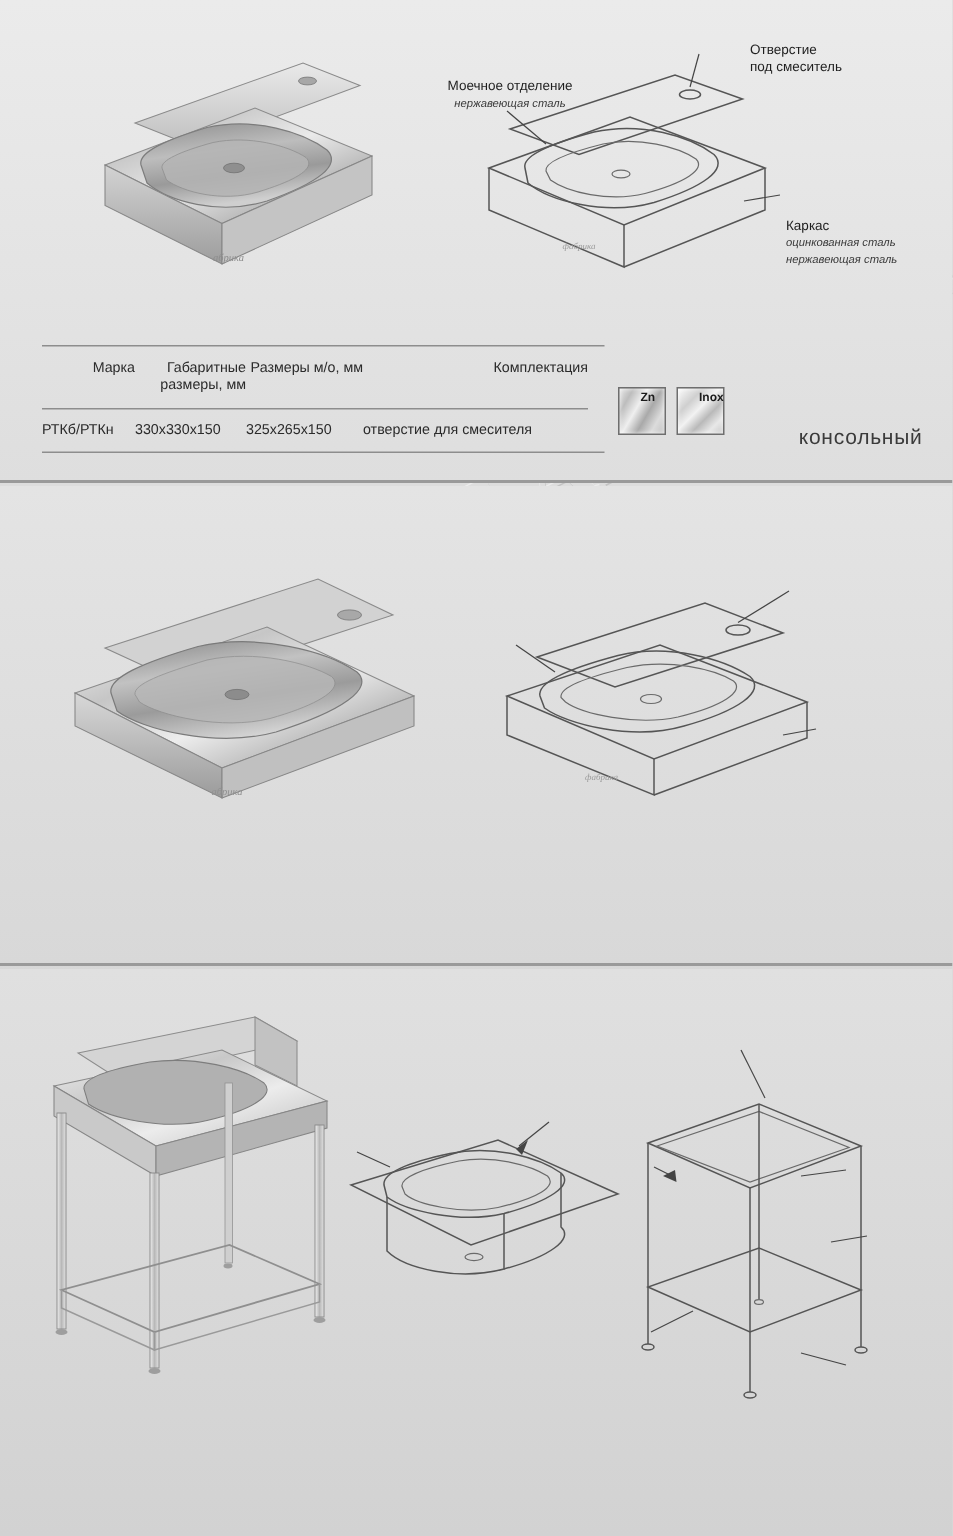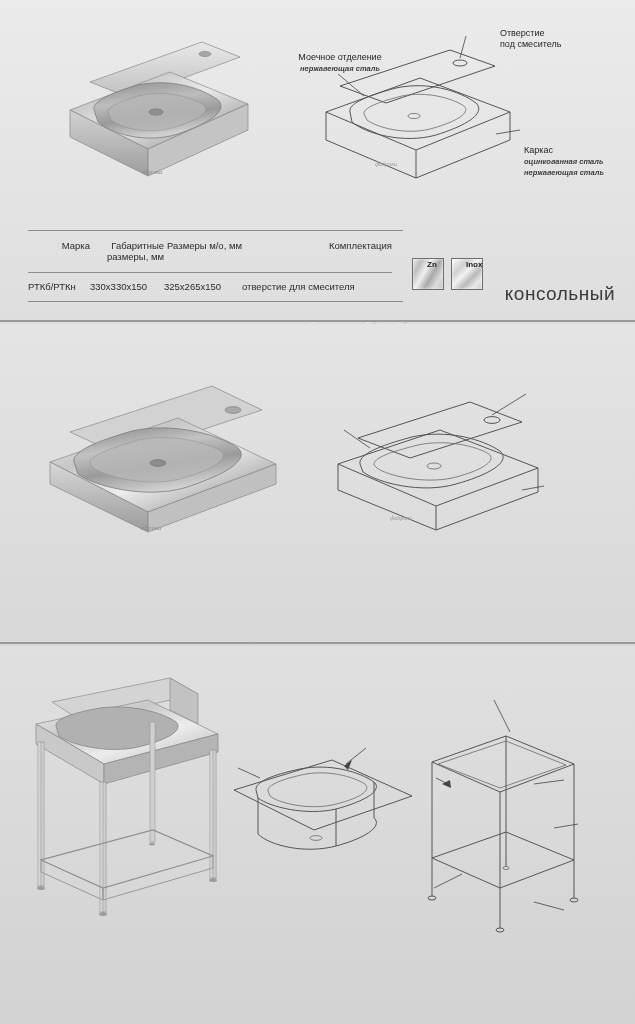--- a/index.html
+++ b/index.html
@@ -44,21 +44,21 @@
   .photo{position:absolute;}
 
   
   svg{display:block;overflow:visible;}
   .ln{fill:none;stroke:#555;stroke-width:1;}
   .ln2{fill:none;stroke:#6a6a6a;stroke-width:0.8;}
   .leader{fill:none;stroke:#444;stroke-width:0.8;}
 
   
   .lbl{position:absolute;font-size:9px;line-height:11px;color:#1f1f1f;}
-  .lbl .sub{display:block;font-style:italic;font-size:7.5px;color:#3a3a3a;font-weight:bold;}
+  .lbl .sub{display:block;font-style:italic;font-size:7.5px;color:#3a3a3a;}
   .lbl.r{text-align:center;}
 
   
   .spec{position:absolute;left:28px;border-top:1px solid #8d8d8d;border-bottom:1px solid #8d8d8d;}
   .spec table{border-collapse:collapse;font-size:9.5px;}
   .spec td,.spec th{padding:7px 0 7px 0;text-align:left;vertical-align:top;font-weight:normal;}
   .spec thead td{padding-bottom:10px;padding-top:9px;text-align:right;}
   .spec tbody td{border-top:1px solid #8d8d8d;padding-top:8px;padding-bottom:9px;margin-top:20px;}
   .c1{width:62px;}
   .c2{width:74px;}
@@ -71,21 +71,21 @@
     width:30px;height:30px;border:1px solid #6e6e6e;
     position:relative;
     background:linear-gradient(135deg,#fdfdfd 0%,#cfcfcf 28%,#f2f2f2 46%,#b9b9b9 64%,#e8e8e8 82%,#c8c8c8 100%);
     box-shadow:inset 0 0 3px rgba(255,255,255,0.8);
   }
   .badge span{position:absolute;left:14px;top:1px;font-size:8px;font-weight:bold;color:#1a1a1a;}
   .badge.zn{background:linear-gradient(120deg,#e9e9e9 0%,#bdbdbd 20%,#efefef 40%,#a9a9a9 60%,#dcdcdc 80%,#c2c2c2 100%);}
 
   
   .typeword{
-    position:absolute;right:20px;font-size:19px;color:#3b3b3b;letter-spacing:0.5px;
+    position:absolute;right:20px;font-size:14px;color:#3b3b3b;letter-spacing:0.5px;
   }
 </style>
 </head>
 <body>
 
 <div class="page">
 
   <div class="watermark">RUSSKAYAFABRIKA.RU</div>
 
   <div class="section sec1">

